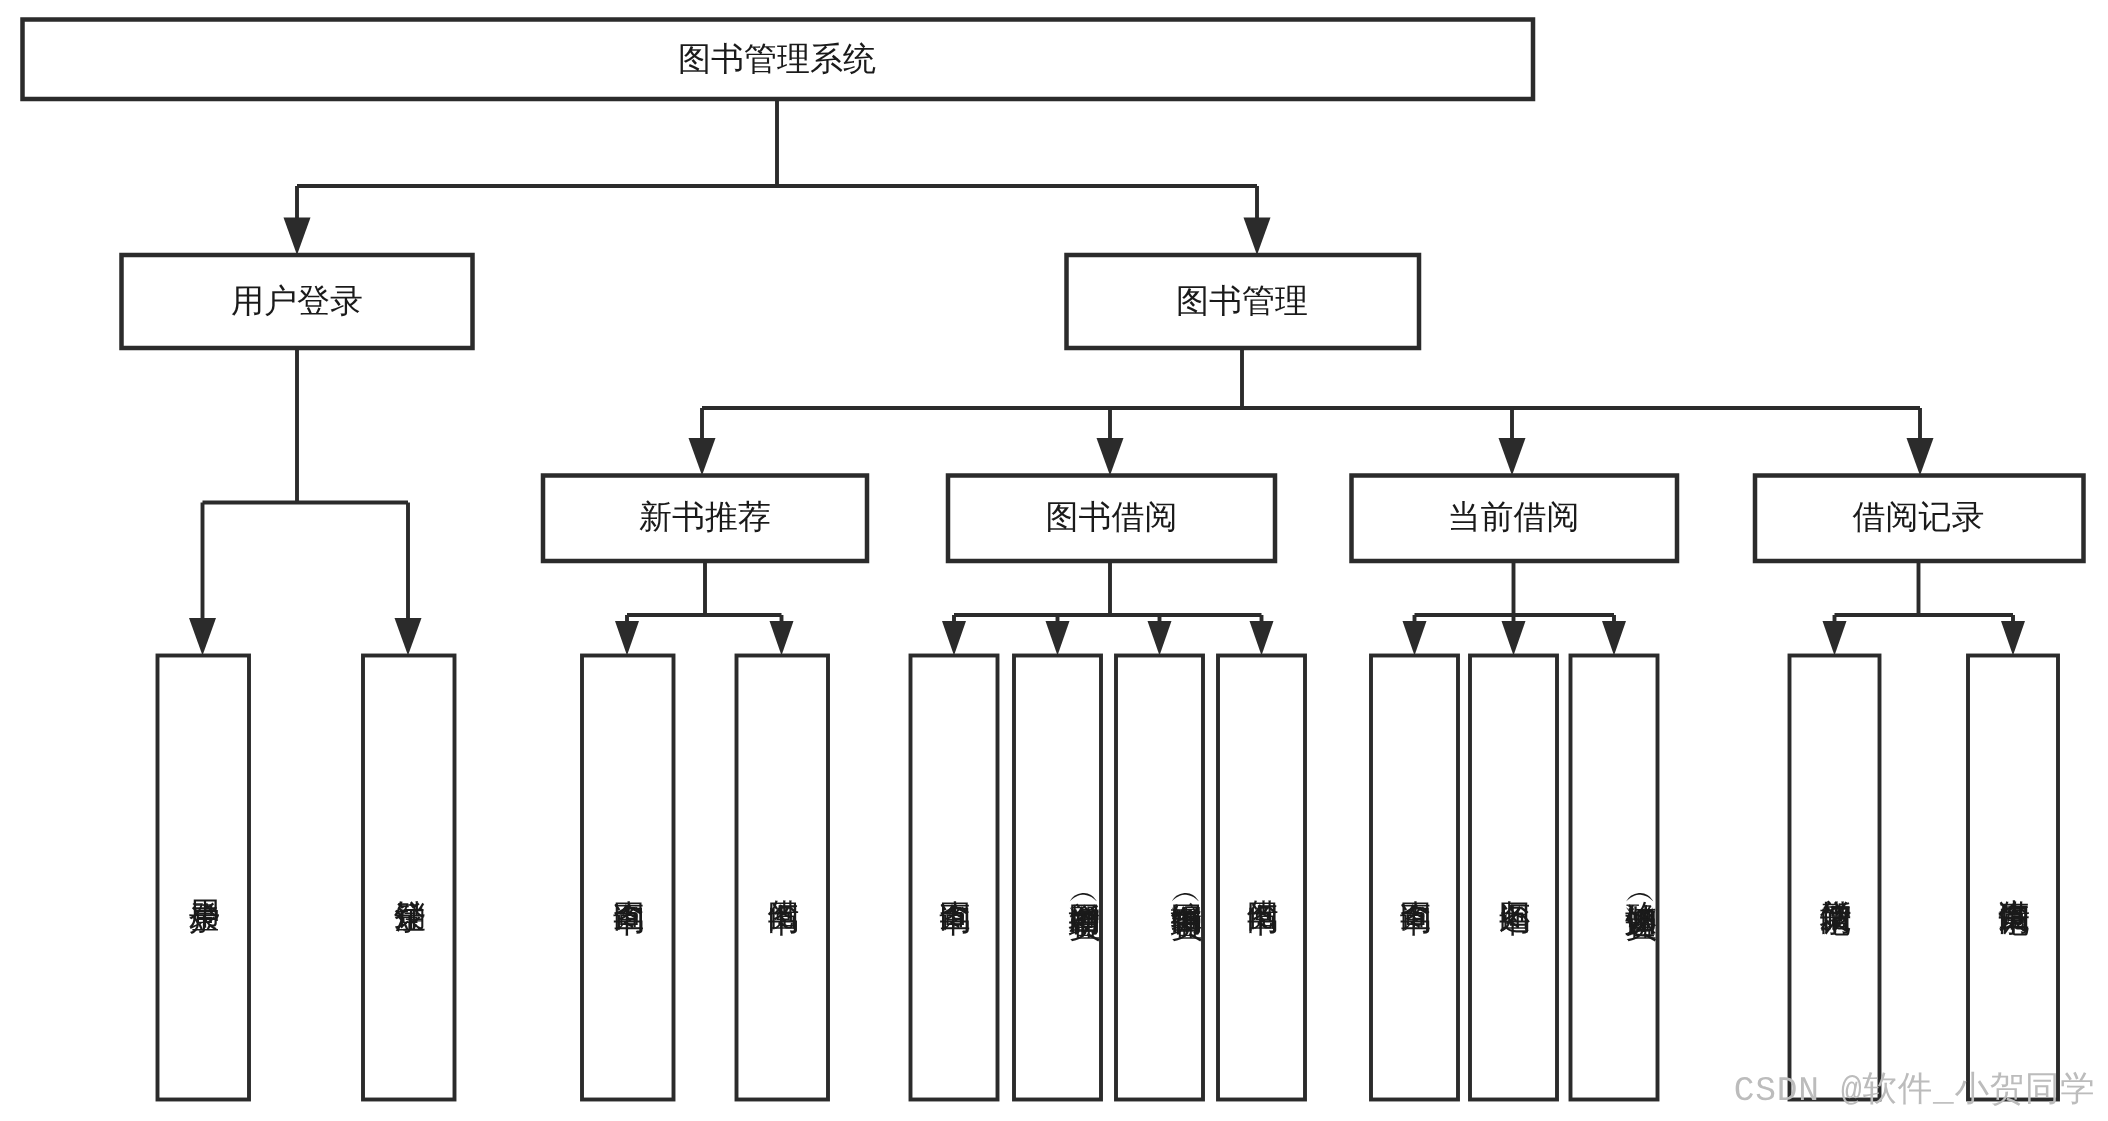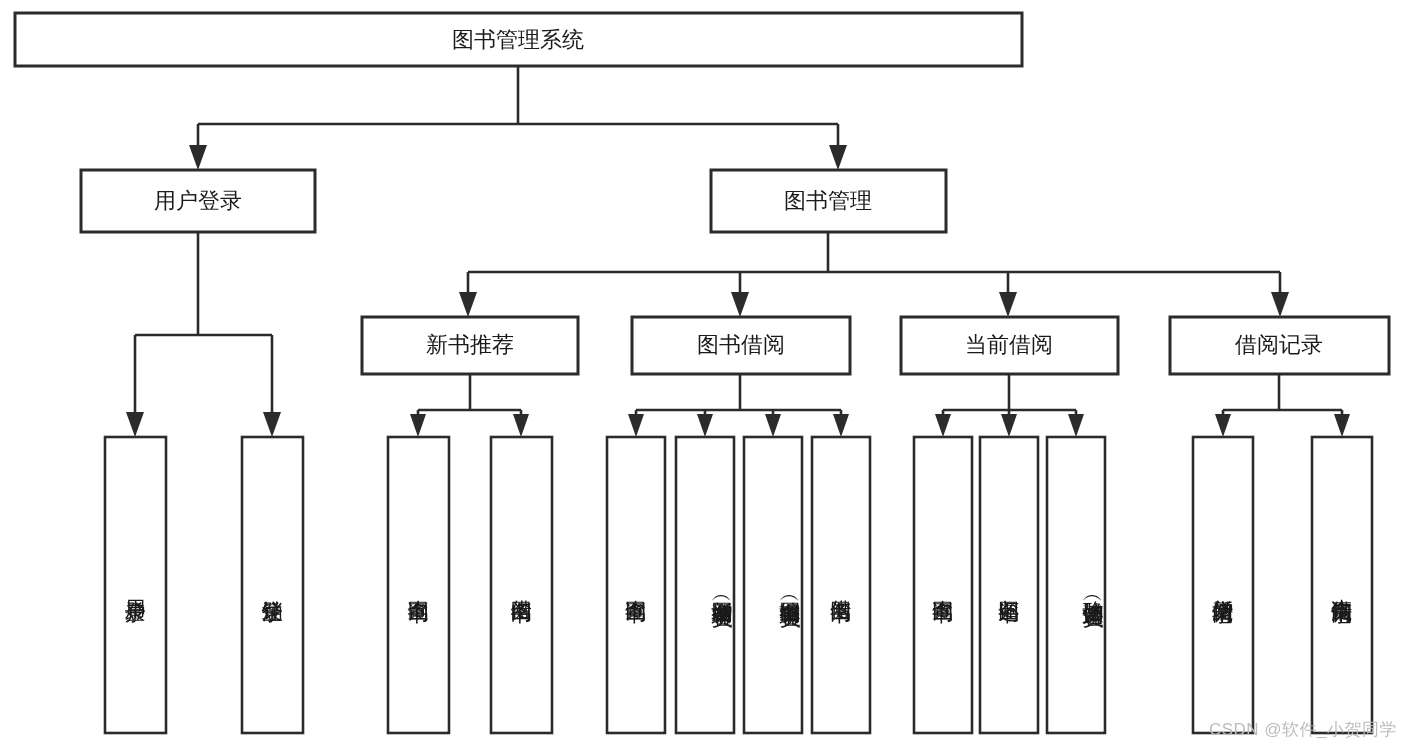--- a/index.html
+++ b/index.html
@@ -65,22 +65,22 @@
     writing-mode: vertical-rl;
     text-orientation: upright;
     letter-spacing: 1px;
     white-space: nowrap;
     pointer-events: none;
   }
   .watermark {
     position: absolute;
     right: 8px;
     bottom: 6px;
-    font-family: Liberation Sans, sans-serif;
-    font-size: 17px;
+    font-family: Liberation Mono, monospace;
+    font-size: 23px;
     color: #bcbcbc;
     letter-spacing: 0.5px;
     white-space: nowrap;
   }
 </style>
 </head>
 <body>
 
 <div id="diagram-root">
 

